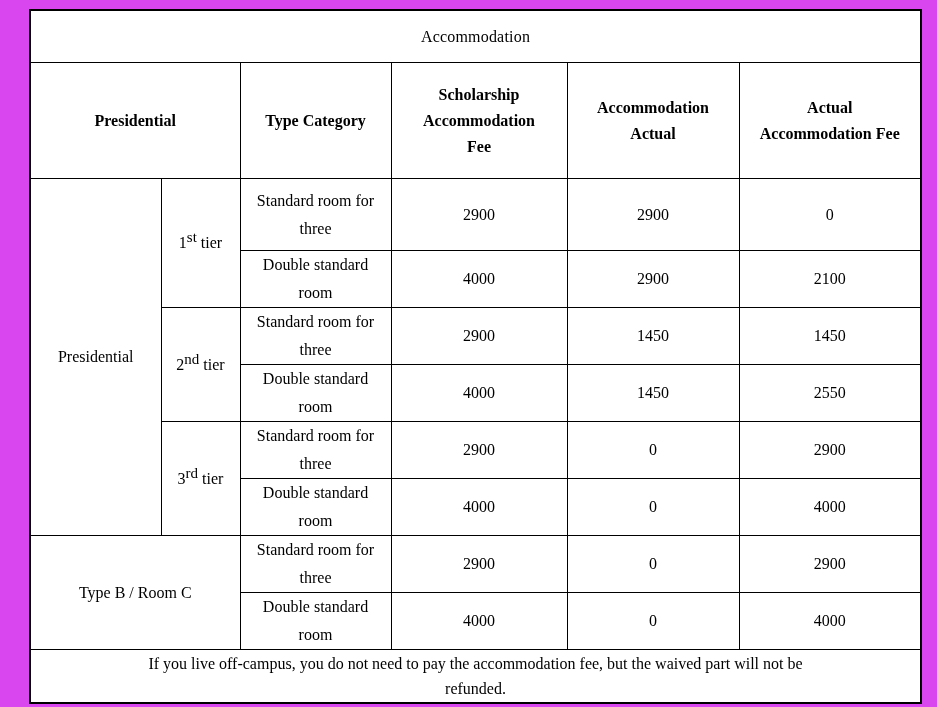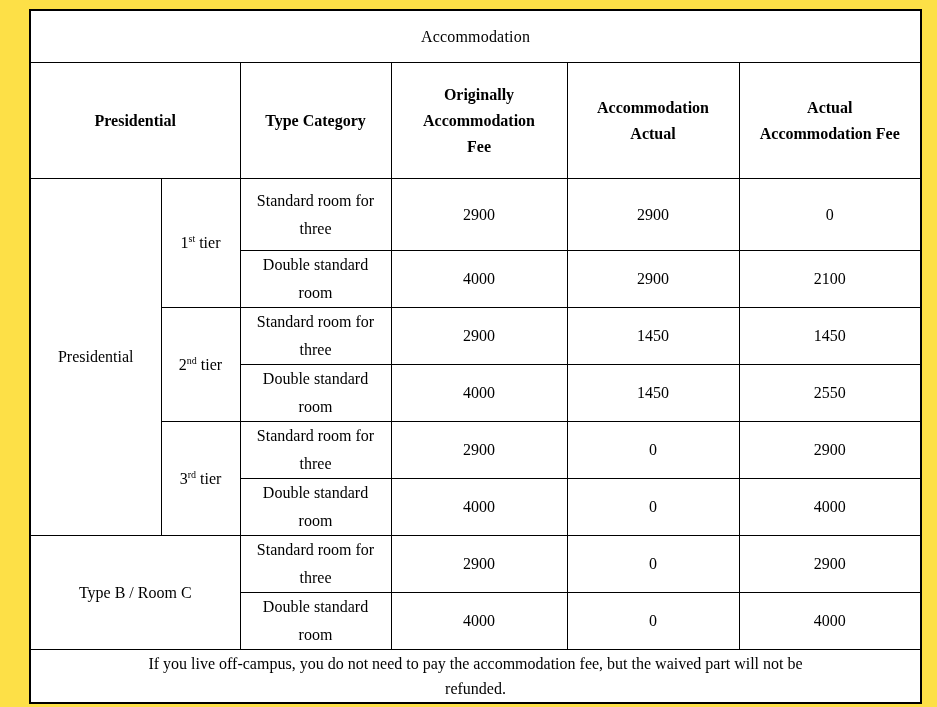--- a/index.html
+++ b/index.html
@@ -4,21 +4,21 @@
 <style>
   html, body {
     margin: 0;
     padding: 0;
     background: #ffffff;
   }
   .page {
     position: relative;
     width: 937px;
     height: 707px;
-    background: #fde047;
+    background: #d946ef;
     font-family: "Liberation Serif", "DejaVu Serif", serif;
     color: #000000;
     overflow: hidden;
   }
   table.acc-table {
     position: absolute;
     left: 29px;
     top: 9px;
     width: 891px;
     border-collapse: collapse;
@@ -49,21 +49,21 @@
   }
   tr.row-first td { height: 71px; }
   tr.row-data  td { height: 50px; }
   .room-span {
     display: inline-block;
     max-width: 138px;
     line-height: 28px;
     vertical-align: middle;
   }
   .tier-cell sup {
-    font-size: 10px;
+    font-size: 15px;
     line-height: 0;
   }
   .footnote-cell {
     text-align: left;
     font-weight: bold;
     font-size: 16.5px;
     line-height: 25px;
     padding: 2px 2px 4px 2px;
     height: 52px;
     vertical-align: top;
@@ -90,21 +90,21 @@
     </tr>
 
     <tr class="header-row">
       <th colspan="2">
         <div>Presidential</div>
       </th>
       <th>
         <div>Type Category</div>
       </th>
       <th>
-        <div>Originally</div>
+        <div>Scholarship</div>
         <div>Accommodation</div>
         <div>Fee</div>
       </th>
       <th>
         <div>Accommodation</div>
         <div>Actual</div>
       </th>
       <th>
         <div>Actual</div>
         <div>Accommodation Fee</div>

